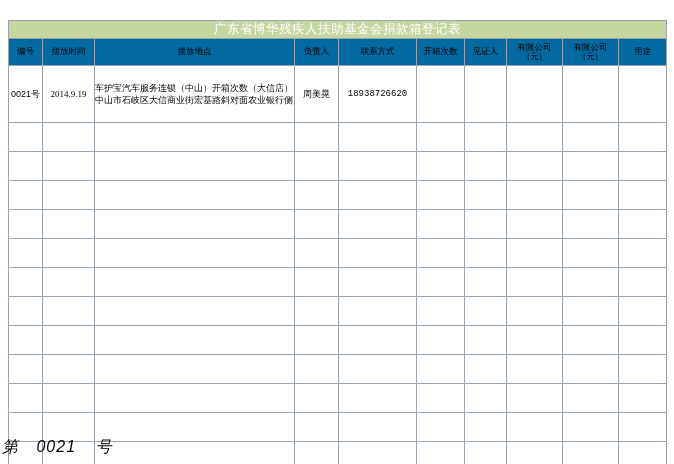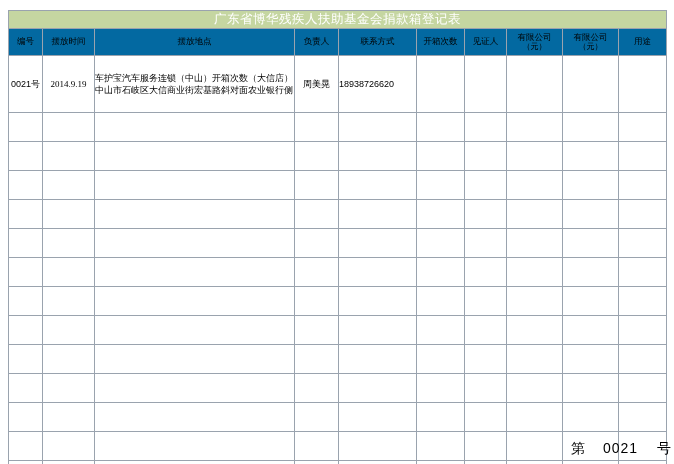--- a/index.html
+++ b/index.html
@@ -11,21 +11,21 @@
     width: 674px;
     height: 464px;
     font-family: "Liberation Sans", sans-serif;
     overflow: hidden;
   }
   .page {
     position: relative;
     width: 674px;
     height: 464px;
     box-sizing: border-box;
-    padding: 10px 8px 0 8px;
+    padding: 20px 8px 0 8px;
   }
   table.reg {
     border-collapse: collapse;
     table-layout: fixed;
     width: 658px;
     margin: 0 auto;
   }
   table.reg td, table.reg th {
     border: 1px solid #9aa3ae;
     padding: 0;
@@ -85,33 +85,36 @@
     line-height: 1.35;
     vertical-align: top;
   }
   .c-person {
     text-align: center;
     font-size: 9.5px;
     vertical-align: top;
     padding-top: 12px;
   }
   .c-contact {
+    text-align: center;
     font-size: 9.5px;
     vertical-align: top;
     padding-top: 12px;
+    font-family: Liberation Mono, monospace;
   }
   .footer {
     position: absolute;
     left: 0;
     right: 0;
     bottom: 6px;
-    text-align: right;
-    font-size: 14px;
+    text-align: left;
+    font-size: 16px;
     color: #000;
     letter-spacing: 1px;
+    font-style: italic;
   }
   .footer span { margin: 0 2px; }
 </style>
 </head>
 <body>
 
 <div class="page">
 
   <table class="reg">
     <colgroup>

